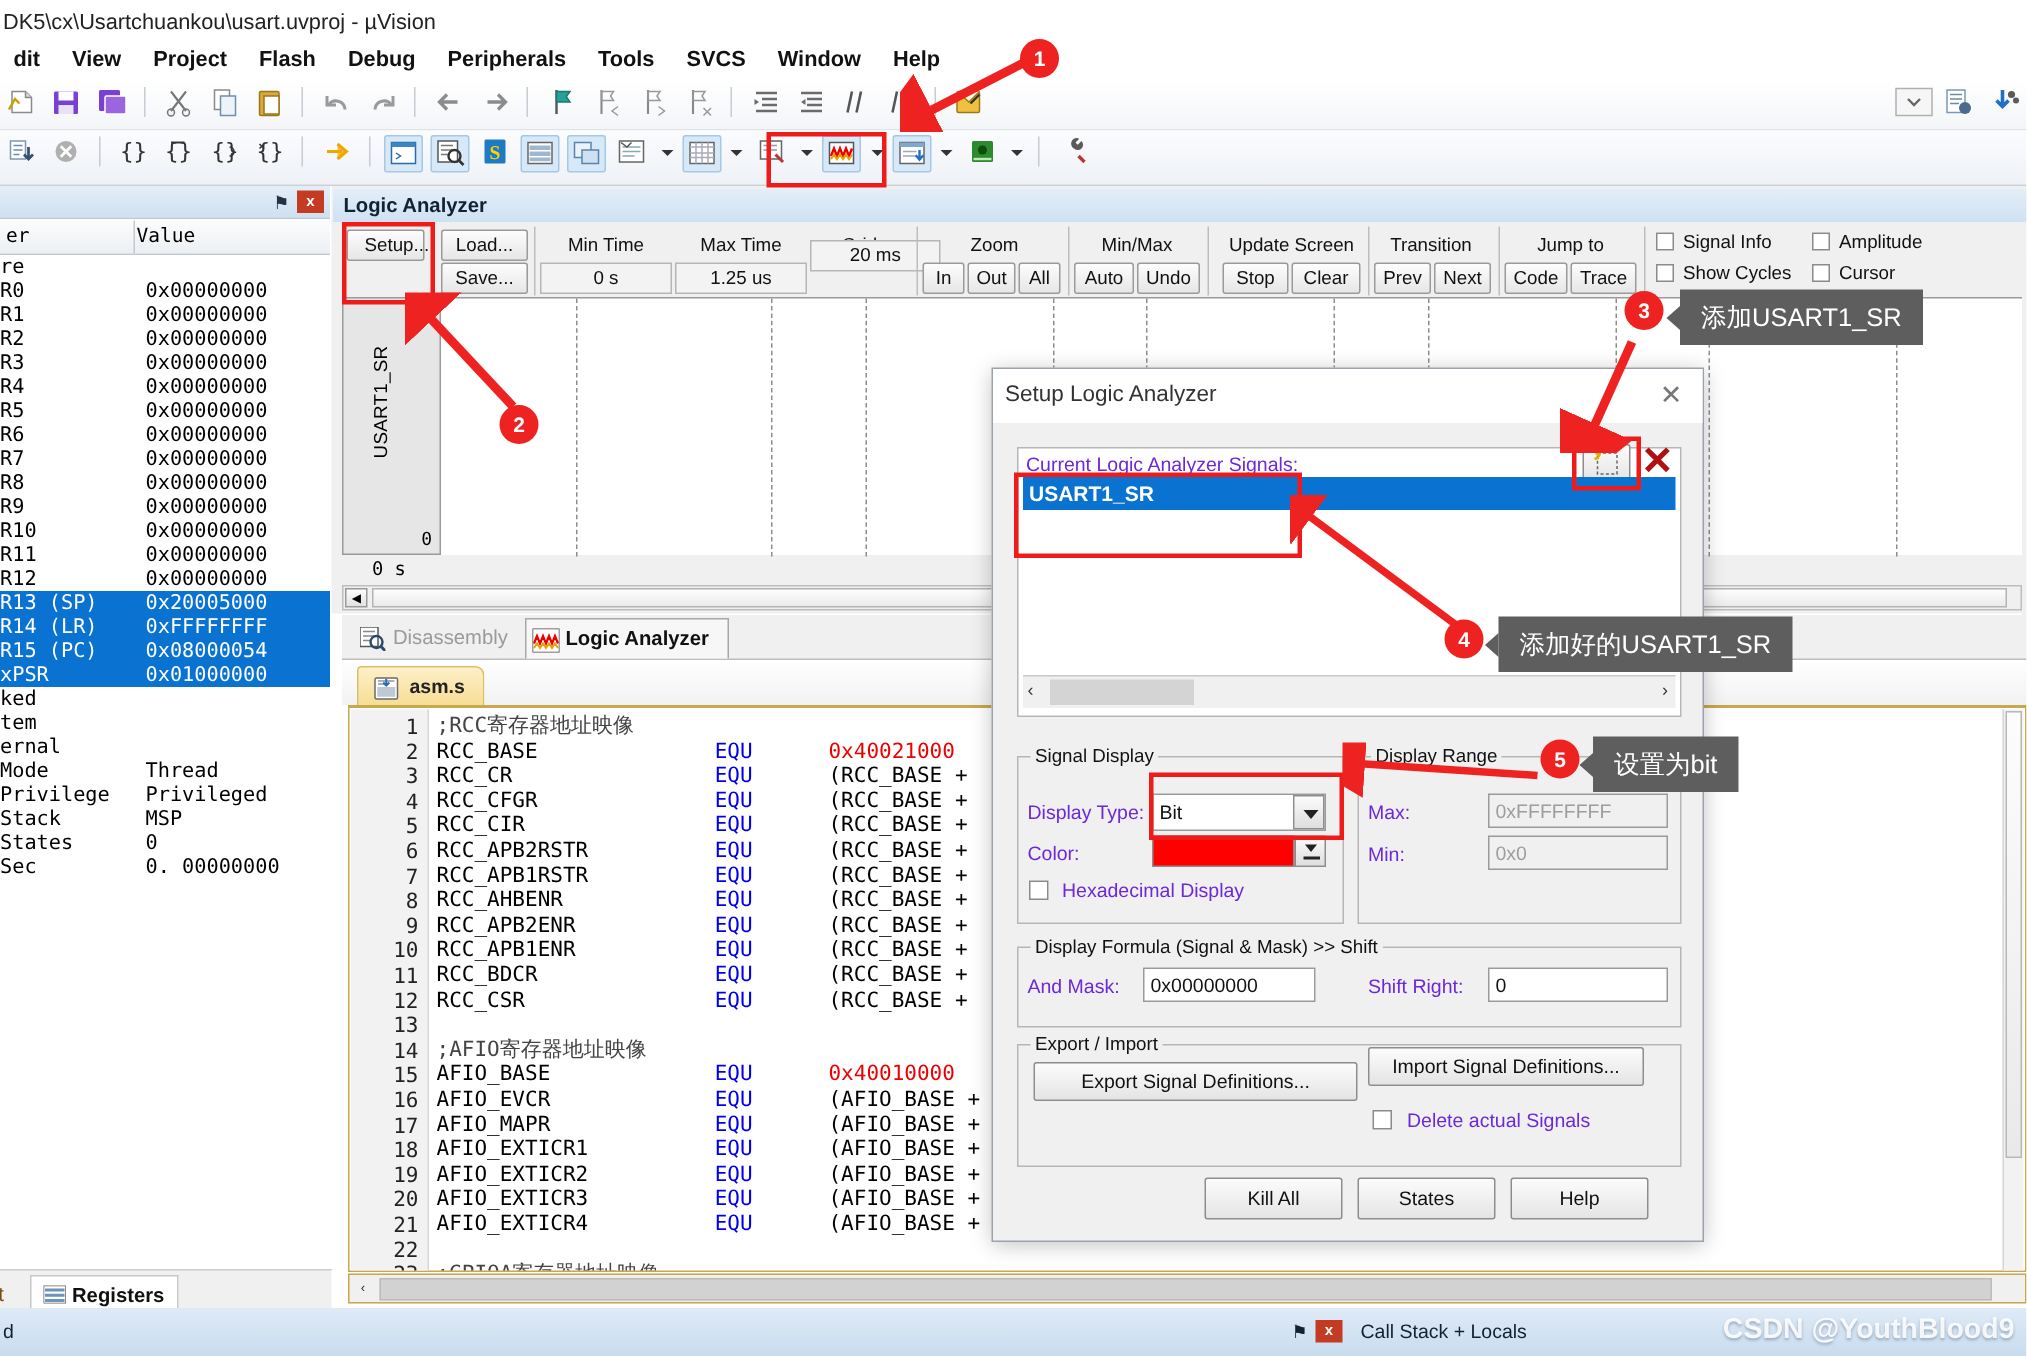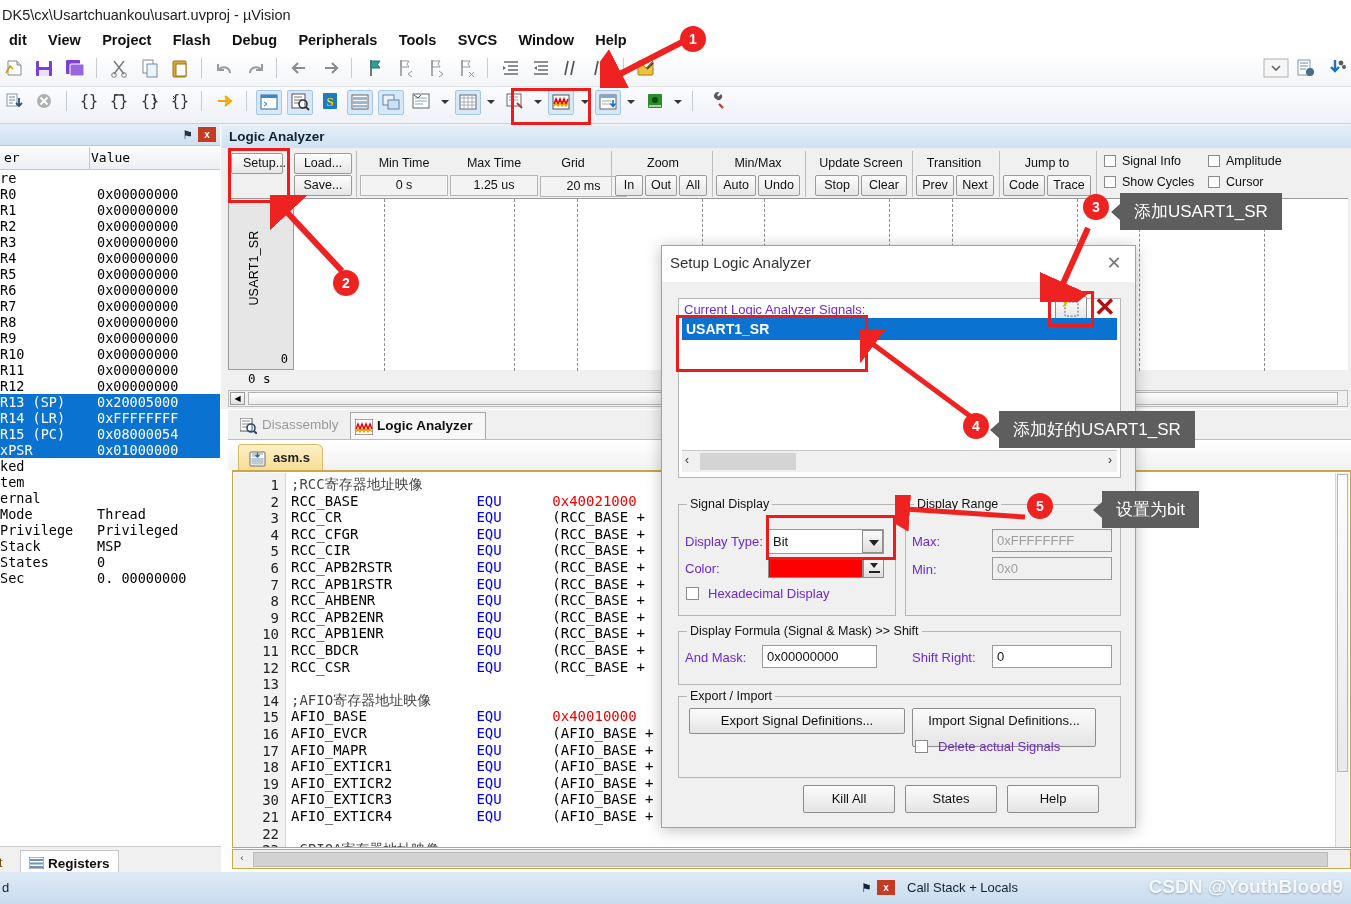--- a/index.html
+++ b/index.html
@@ -685,21 +685,21 @@
   <div class="labtn" style="left:3px;  top:3px;  width:52px;padding-left:11px;">Setup...</div>
   <div class="labtn" style="left:66px; top:3px;  width:58px;">Load...</div>
   <div class="labtn" style="left:66px; top:25px; width:58px;">Save...</div>
   <div class="lasep" style="left:128px; top:1px; height:46px;"></div>
 
   <div class="lalbl" style="left:132px; top:6px;  width:88px;">Min Time</div>
   <div class="lafield" style="left:132px; top:25px; width:88px;">0 s</div>
   <div class="lalbl" style="left:222px; top:6px;  width:88px;">Max Time</div>
   <div class="lafield" style="left:222px; top:25px; width:88px;">1.25 us</div>
   <div class="lalbl" style="left:312px; top:6px;  width:66px;">Grid</div>
-  <div class="lafield" style="left:312px; top:10px; width:87px;margin-top:16px;">20 ms</div>
+  <div class="lafield" style="left:312px; top:10px; width:87px;">20 ms</div>
   <div class="lasep" style="left:383px; top:1px; height:46px;"></div>
 
   <div class="lalbl" style="left:387px; top:6px; width:96px;">Zoom</div>
   <div class="labtn" style="left:387px; top:25px; width:28px;">In</div>
   <div class="labtn" style="left:417px; top:25px; width:32px;">Out</div>
   <div class="labtn" style="left:451px; top:25px; width:28px;">All</div>
   <div class="lasep" style="left:484px; top:1px; height:46px;"></div>
 
   <div class="lalbl" style="left:488px; top:6px; width:84px;">Min/Max</div>
   <div class="labtn" style="left:488px; top:25px; width:40px;">Auto</div>
@@ -805,21 +805,21 @@
       <div class="ln" style="top: 153.4px;">10</div>
       <div class="ln" style="top: 170px;">11</div>
       <div class="ln" style="top: 186.6px;">12</div>
       <div class="ln" style="top: 203.2px;">13</div>
       <div class="ln" style="top: 219.8px;">14</div>
       <div class="ln" style="top: 236.4px;">15</div>
       <div class="ln" style="top: 253px;">16</div>
       <div class="ln" style="top: 269.6px;">17</div>
       <div class="ln" style="top: 286.2px;">18</div>
       <div class="ln" style="top: 302.8px;">19</div>
-      <div class="ln" style="top: 319.4px;">30</div>
+      <div class="ln" style="top: 319.4px;">20</div>
       <div class="ln" style="top: 336px;">21</div>
       <div class="ln" style="top: 352.6px;">22</div>
       <div class="ln" style="top: 369.2px;">23</div>
     </div>
   <div id="edcode">
       <div class="cl" style="top: 4px;"><span class="cmt">;RCC寄存器地址映像</span></div>
       <div class="cl" style="top: 20.6px;"><span class="sym">RCC_BASE              </span><span class="kw">EQU</span><span class="num">      0x40021000</span></div>
       <div class="cl" style="top: 37.2px;"><span class="sym">RCC_CR                </span><span class="kw">EQU</span><span class="sym">      (RCC_BASE +</span></div>
       <div class="cl" style="top: 53.8px;"><span class="sym">RCC_CFGR              </span><span class="kw">EQU</span><span class="sym">      (RCC_BASE +</span></div>
       <div class="cl" style="top: 70.4px;"><span class="sym">RCC_CIR               </span><span class="kw">EQU</span><span class="sym">      (RCC_BASE +</span></div>
@@ -899,21 +899,21 @@
   <div class="grp" style="left:16px; top:385px; width:443px; height:54px;"></div>
   <div class="grplbl" style="left:25px; top:378px;">Display Formula (Signal &amp; Mask) &gt;&gt; Shift</div>
   <div class="dlbl" style="left:23px; top:404px;">And Mask:</div>
   <div class="dfield" style="left:100px; top:399px; width:115px; height:23px; line-height:21px;">0x00000000</div>
   <div class="dlbl" style="left:250px; top:404px;">Shift Right:</div>
   <div class="dfield" style="left:330px; top:399px; width:120px; height:23px; line-height:21px;">0</div>
 
   <div class="grp" style="left:16px; top:450px; width:443px; height:82px;"></div>
   <div class="grplbl" style="left:25px; top:443px;">Export / Import</div>
   <div class="dbtn" style="left:27px; top:462px; width:216px; height:26px; line-height:24px;">Export Signal Definitions...</div>
-  <div class="dbtn" style="left:250px; top:462px; width:184px; height:39px; line-height:24px;">Import Signal Definitions...</div>
+  <div class="dbtn" style="left:250px; top:452px; width:184px; height:26px; line-height:24px;">Import Signal Definitions...</div>
   <div class="dchk" style="left:253px; top:494px;"></div>
   <div class="dlbl" style="left:276px; top:493px;">Delete actual Signals</div>
 
   <div class="dbtn" style="left:141px; top:539px; width:92px; height:28px; line-height:26px;">Kill All</div>
   <div class="dbtn" style="left:243px; top:539px; width:92px; height:28px; line-height:26px;">States</div>
   <div class="dbtn" style="left:345px; top:539px; width:92px; height:28px; line-height:26px;">Help</div>
 </div>
 
 <div class="abs" id="statusbar">
   <span class="txt">d</span>
@@ -952,13 +952,13 @@
   <line x1="118" y1="92" x2="10" y2="12" stroke="#ef2222" stroke-width="5" marker-end="url(#ah)"></line>
 </svg>
 <div class="badge" style="left:963px; top:413px;">4</div>
 <div class="tip" style="left:999px; top:411px;">添加好的USART1_SR</div>
 
 <div class="redbox" style="left:766px; top:515px; width:130px; height:45px;"></div>
 <svg class="abs" style="left:895px; top:495px; width:140px; height:40px; pointer-events:none">
   <line x1="130" y1="22" x2="10" y2="14" stroke="#ef2222" stroke-width="5" marker-end="url(#ah)"></line>
 </svg>
 <div class="badge" style="left:1027px; top:493px;">5</div>
-<div class="tip" style="left:1102px; top:491px;">设置为bit</div>
+<div class="tip" style="left:1062px; top:491px;">设置为bit</div>
 
 </body></html>

